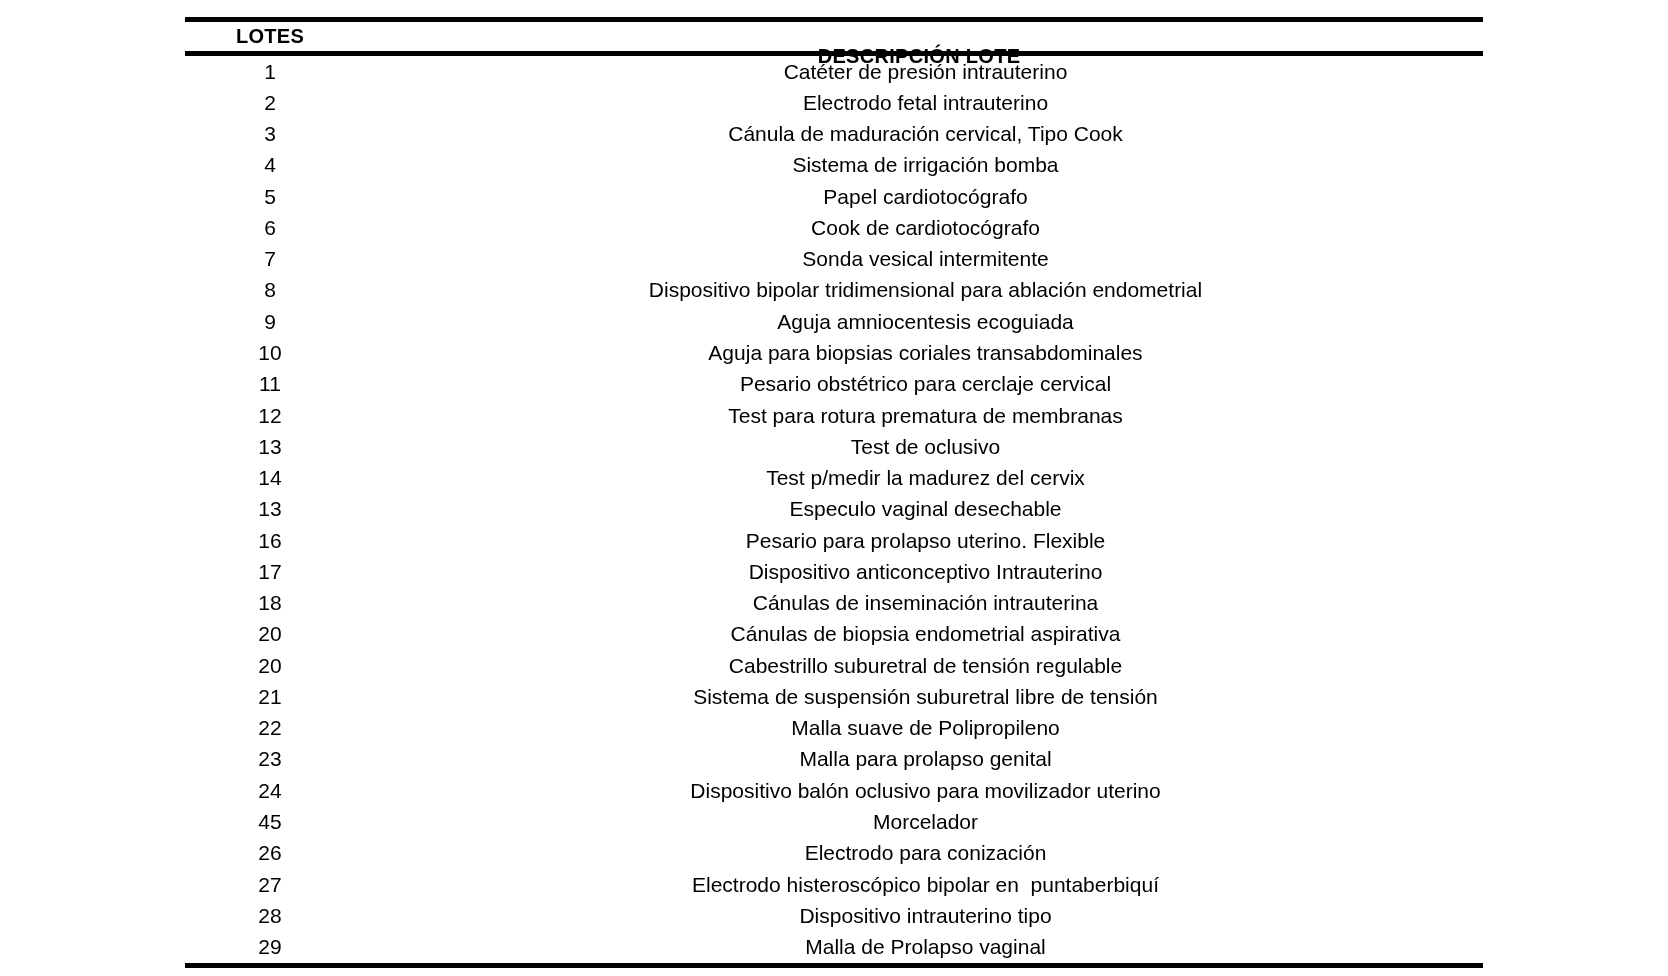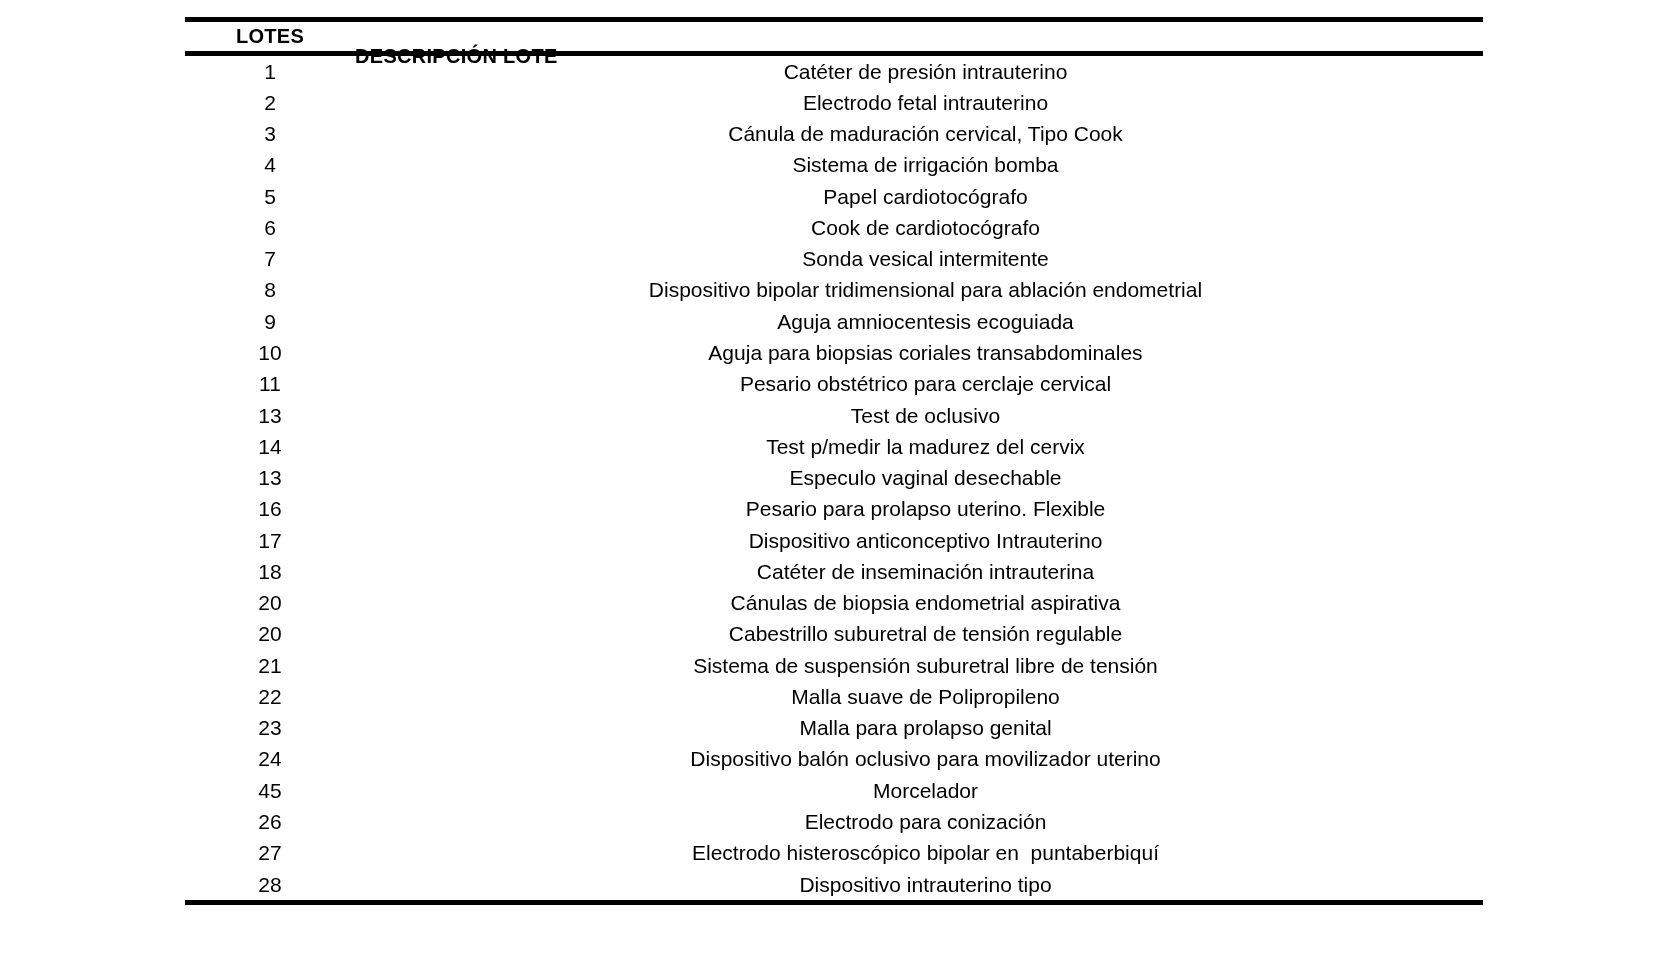--- a/index.html
+++ b/index.html
@@ -37,21 +37,21 @@
   .col-lotes {
     width: 170px;
     text-align: center;
     flex: 0 0 auto;
   }
   .col-desc {
     flex: 1 1 auto;
     min-width: 0;
   }
   .header-row .col-desc {
-    text-align: left;
+    text-align: center;
     margin-top: 40px;
   }
   .table-body .row {
     display: flex;
     align-items: center;
     height: 31.28px;
     font-size: 21px;
   }
   .table-body .col-desc {
     padding-left: 13px;
@@ -109,20 +109,24 @@
         </div>
         <div class="row">
           <div class="col-lotes">10</div>
           <div class="col-desc">Aguja para biopsias coriales transabdominales</div>
         </div>
         <div class="row">
           <div class="col-lotes">11</div>
           <div class="col-desc">Pesario obstétrico para cerclaje cervical</div>
         </div>
         <div class="row">
+          <div class="col-lotes">12</div>
+          <div class="col-desc">Test para rotura prematura de membranas</div>
+        </div>
+        <div class="row">
           <div class="col-lotes">13</div>
           <div class="col-desc">Test de oclusivo</div>
         </div>
         <div class="row">
           <div class="col-lotes">14</div>
           <div class="col-desc">Test p/medir la madurez del cervix</div>
         </div>
         <div class="row">
           <div class="col-lotes">13</div>
           <div class="col-desc">Especulo vaginal desechable</div>
@@ -130,21 +134,21 @@
         <div class="row">
           <div class="col-lotes">16</div>
           <div class="col-desc">Pesario para prolapso uterino. Flexible</div>
         </div>
         <div class="row">
           <div class="col-lotes">17</div>
           <div class="col-desc">Dispositivo anticonceptivo Intrauterino</div>
         </div>
         <div class="row">
           <div class="col-lotes">18</div>
-          <div class="col-desc">Catéter de inseminación intrauterina</div>
+          <div class="col-desc">Cánulas de inseminación intrauterina</div>
         </div>
         <div class="row">
           <div class="col-lotes">20</div>
           <div class="col-desc">Cánulas de biopsia endometrial aspirativa</div>
         </div>
         <div class="row">
           <div class="col-lotes">20</div>
           <div class="col-desc">Cabestrillo suburetral de tensión regulable</div>
         </div>
         <div class="row">
@@ -172,16 +176,20 @@
           <div class="col-desc">Electrodo para conización</div>
         </div>
         <div class="row">
           <div class="col-lotes">27</div>
           <div class="col-desc">Electrodo histeroscópico bipolar en  puntaberbiquí</div>
         </div>
         <div class="row">
           <div class="col-lotes">28</div>
           <div class="col-desc">Dispositivo intrauterino tipo</div>
         </div>
+        <div class="row">
+          <div class="col-lotes">29</div>
+          <div class="col-desc">Malla de Prolapso vaginal</div>
+        </div>
       </div>
     <div class="rule"></div>
   </div>
 </div>
 
 </body></html>

